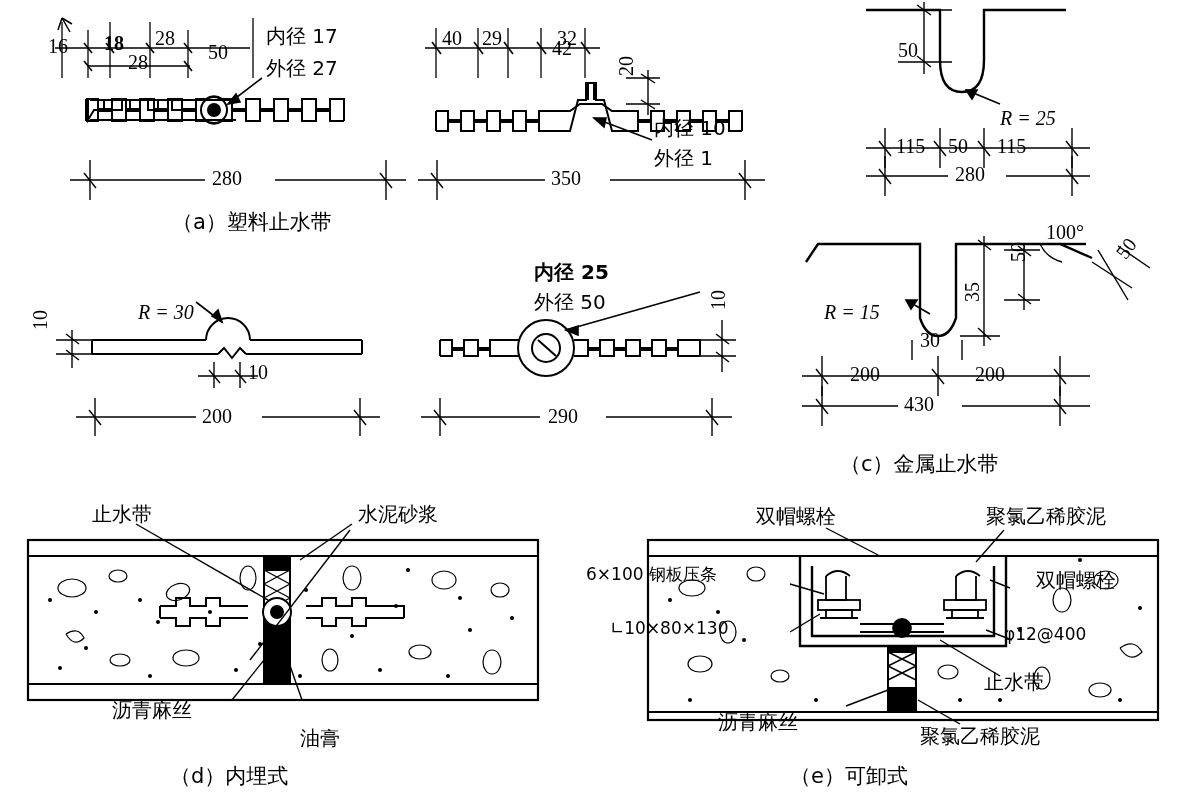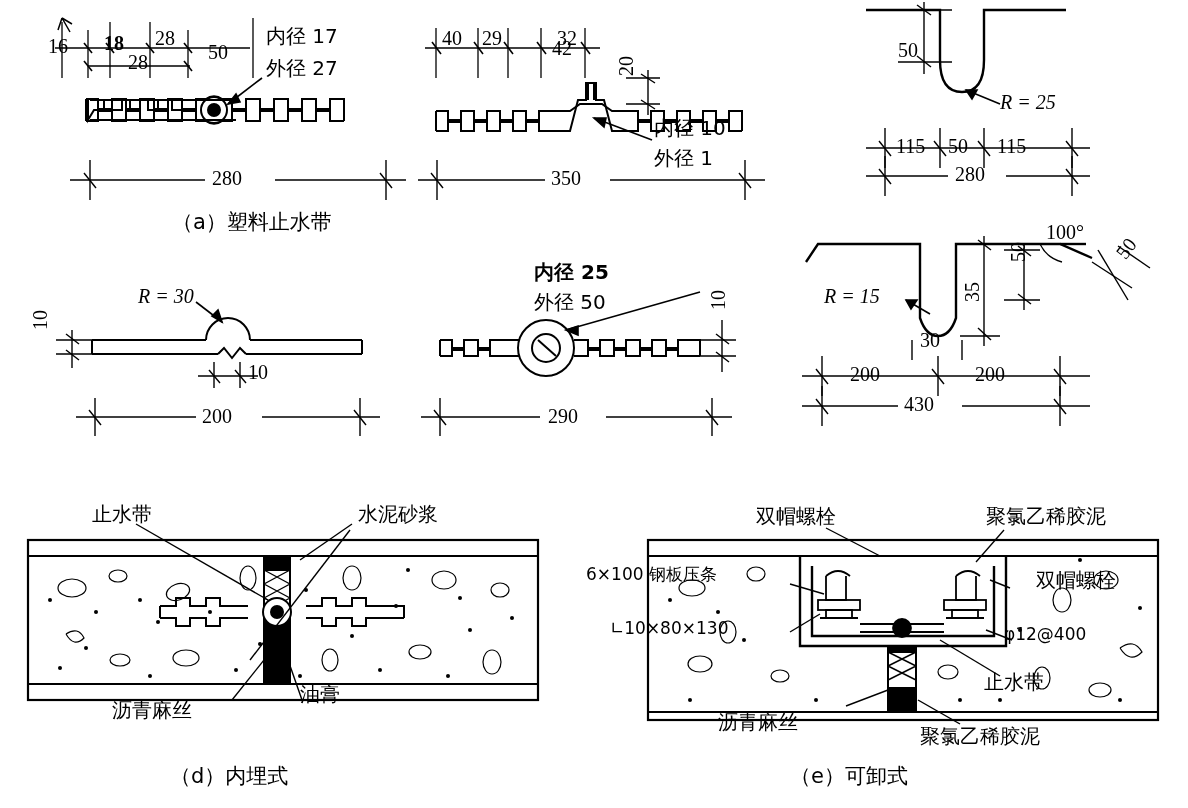--- a/index.html
+++ b/index.html
@@ -11,21 +11,21 @@
     position:relative;
     overflow:hidden;
   }
   .page{position:absolute;left:0;top:0;width:1188px;height:808px;}
   .lbl{position:absolute;white-space:nowrap;font-size:20px;line-height:1;}
   .lbl.cn{font-family:"DejaVu Sans", sans-serif;font-size:20px;}
   .lbl.small{font-size:17px;}
   .lbl.num{font-family:"Liberation Serif", serif;font-size:20px;}
   .cap{position:absolute;white-space:nowrap;font-family:"DejaVu Sans", sans-serif;font-size:21px;}
   svg{position:absolute;left:0;top:0;}
-  .ital{font-style:italic;}
+  .ital{font-style:italic;margin-top:16px;}
 </style>
 </head>
 <body>
 
 <div class="page">
 
 <svg width="1188" height="808" viewBox="0 0 1188 808">
   <g stroke="#000" fill="none" stroke-width="1.6">
 
   <g stroke-width="1.3">
@@ -559,25 +559,26 @@
 <div class="lbl num" style="left:1046px;top:222px;">100°</div>
 <div class="lbl num ital" style="left:824px;top:286px;">R = 15</div>
 <div class="lbl num" style="left:1112px;top:250px;transform:rotate(-52deg);transform-origin:left top;">50</div>
 <div class="lbl num" style="left:1008px;top:262px;transform:rotate(-90deg);transform-origin:left top;">50</div>
 <div class="lbl num" style="left:962px;top:302px;transform:rotate(-90deg);transform-origin:left top;">35</div>
 <div class="lbl num" style="left:920px;top:330px;">30</div>
 <div class="lbl num" style="left:850px;top:364px;">200</div>
 <div class="lbl num" style="left:975px;top:364px;">200</div>
 <div class="lbl num" style="left:904px;top:394px;">430</div>
 
+<div class="cap" style="left:840px;top:450px;">（c）金属止水带</div>
 
 <div class="lbl cn" style="left:92px;top:504px;">止水带</div>
 <div class="lbl cn" style="left:358px;top:504px;">水泥砂浆</div>
 <div class="lbl cn" style="left:112px;top:700px;">沥青麻丝</div>
-<div class="lbl cn" style="left:300px;top:684px;">油膏</div>
+<div class="lbl cn" style="left:300px;top:728px;">油膏</div>
 <div class="cap" style="left:170px;top:762px;">（d）内埋式</div>
 
 <div class="lbl cn" style="left:756px;top:506px;">双帽螺栓</div>
 <div class="lbl cn" style="left:986px;top:506px;">聚氯乙稀胶泥</div>
 <div class="lbl cn small" style="left:586px;top:566px;">6×100 钢板压条</div>
 <div class="lbl cn" style="left:1000px;top:570px;margin-left:36px;">双帽螺栓</div>
 <div class="lbl cn small" style="left:610px;top:620px;">∟10×80×130</div>
 <div class="lbl cn small" style="left:1004px;top:626px;">φ12@400</div>
 <div class="lbl cn" style="left:984px;top:672px;">止水带</div>
 <div class="lbl cn" style="left:718px;top:712px;">沥青麻丝</div>

